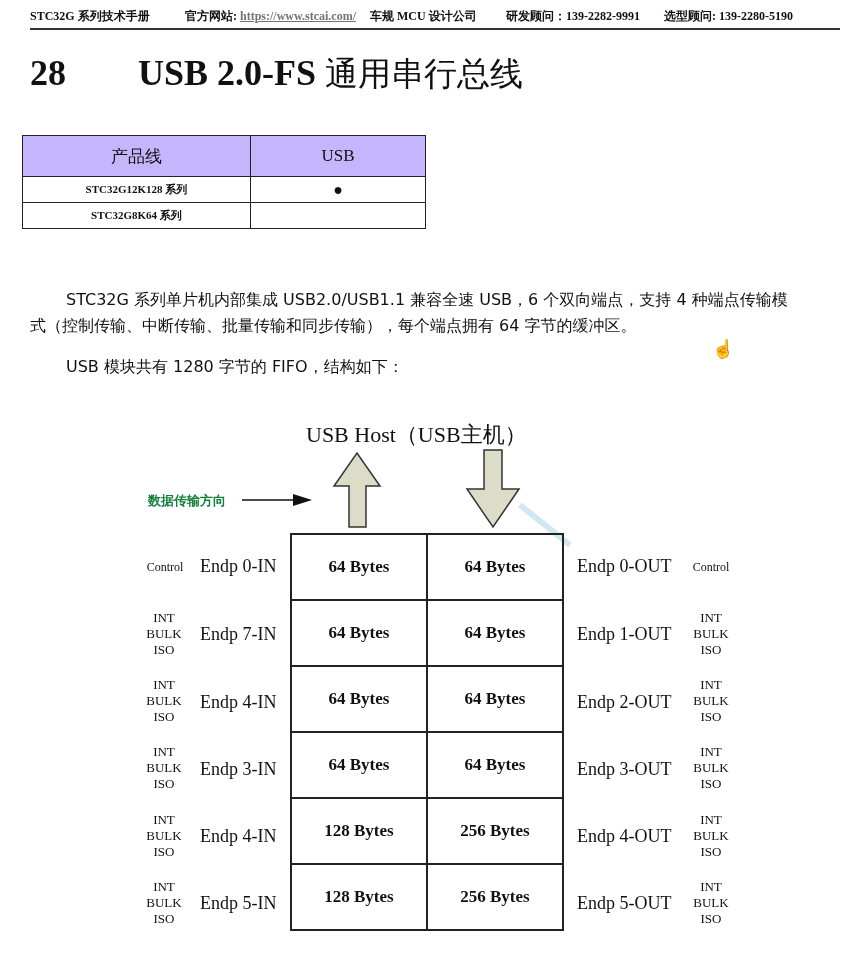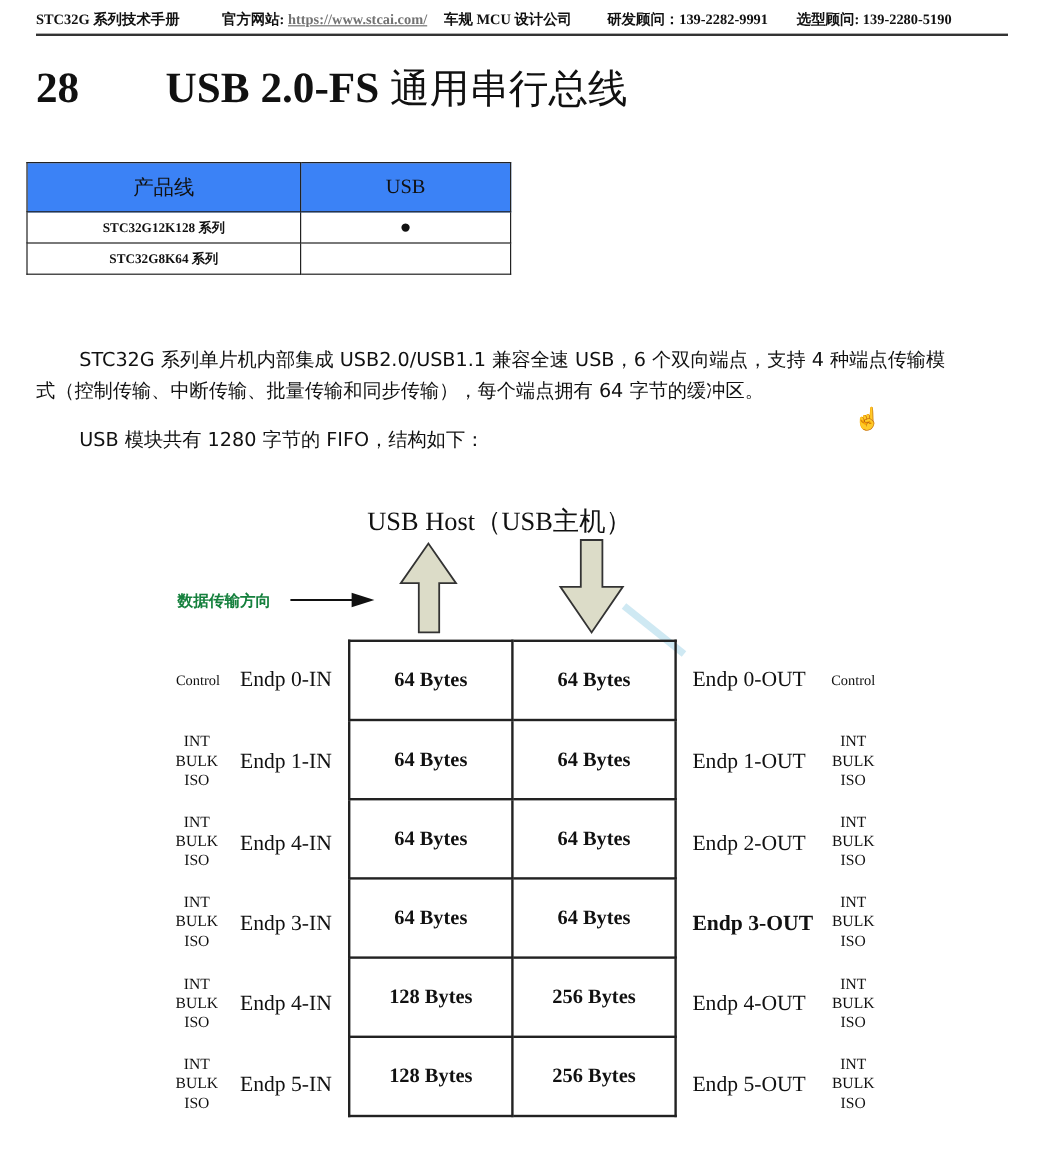--- a/index.html
+++ b/index.html
@@ -8,21 +8,21 @@
     .abs { position: absolute; }
     .header { left: 30px; top: 8px; width: 810px; height: 20px; border-bottom: 2px solid #333;
               font-size: 12px; font-weight: bold; display: flex; align-items: flex-start; }
     .header span { white-space: nowrap; }
     .header a { color: #737373; text-decoration: underline; }
     .title { left: 30px; top: 52px; font-size: 36px; font-weight: bold; white-space: nowrap; }
     .title .num { display: inline-block; width: 108px; }
     .title .cn { font-family: "DejaVu Sans", sans-serif; font-weight: normal; font-size: 33px; }
     table.prod { position: absolute; left: 22px; top: 135px; width: 404px; border-collapse: collapse; }
     table.prod th, table.prod td { border: 1.5px solid #222; text-align: center; padding: 0; }
-    table.prod th { background: #3b82f6; height: 40px; font-weight: normal; font-size: 17px; }
+    table.prod th { background: #c4b5fd; height: 40px; font-weight: normal; font-size: 17px; }
     table.prod td { height: 25px; font-size: 11px; font-weight: bold; margin-left: 16px; }
     table.prod td.dot { font-size: 16px; }
     table.prod col.c1 { width: 228px; }
     .para { left: 30px; font-size: 16px; line-height: 26px; width: 812px; font-family: "DejaVu Sans", sans-serif; }
     .hand { left: 712px; top: 338px; font-size: 18px; color: #333; }
     .host-label { left: 306px; top: 420px; font-size: 22px; white-space: nowrap; }
     .dir-label { left: 148px; top: 492px; font-size: 13px; font-weight: bold; color: #15803d;
                  font-family: "DejaVu Sans", sans-serif; white-space: nowrap; }
     .fifo { position: absolute; left: 290px; top: 533px; border-collapse: collapse; }
     .fifo td { border: 2px solid #222; width: 134px; height: 64px; text-align: center;
@@ -122,21 +122,21 @@
 <div class="abs type-label small" style="left:140px;top:559px;">Control</div>
 <div class="abs row-label" style="left:200px;top:556px;">Endp 0-IN</div>
 <div class="abs row-label" style="left:577px;top:556px;">Endp 0-OUT</div>
 <div class="abs type-label small" style="left:686px;top:559px;">Control</div>
 
 <div class="abs type-label" style="left:139px;top:610px;">
     <div>INT</div>
     <div>BULK</div>
     <div>ISO</div>
   </div>
-<div class="abs row-label" style="left:200px;top:624px;">Endp 1-IN</div>
+<div class="abs row-label" style="left:200px;top:624px;">Endp 7-IN</div>
 <div class="abs row-label" style="left:577px;top:624px;">Endp 1-OUT</div>
 <div class="abs type-label" style="left:686px;top:610px;">
     <div>INT</div>
     <div>BULK</div>
     <div>ISO</div>
   </div>
 
 <div class="abs type-label" style="left:139px;top:677px;">
     <div>INT</div>
     <div>BULK</div>
@@ -149,21 +149,21 @@
     <div>BULK</div>
     <div>ISO</div>
   </div>
 
 <div class="abs type-label" style="left:139px;top:744px;">
     <div>INT</div>
     <div>BULK</div>
     <div>ISO</div>
   </div>
 <div class="abs row-label" style="left:200px;top:759px;">Endp 3-IN</div>
-<div class="abs row-label" style="left:577px;top:759px;font-weight:bold;">Endp 3-OUT</div>
+<div class="abs row-label" style="left:577px;top:759px;">Endp 3-OUT</div>
 <div class="abs type-label" style="left:686px;top:744px;">
     <div>INT</div>
     <div>BULK</div>
     <div>ISO</div>
   </div>
 
 <div class="abs type-label" style="left:139px;top:812px;">
     <div>INT</div>
     <div>BULK</div>
     <div>ISO</div>

